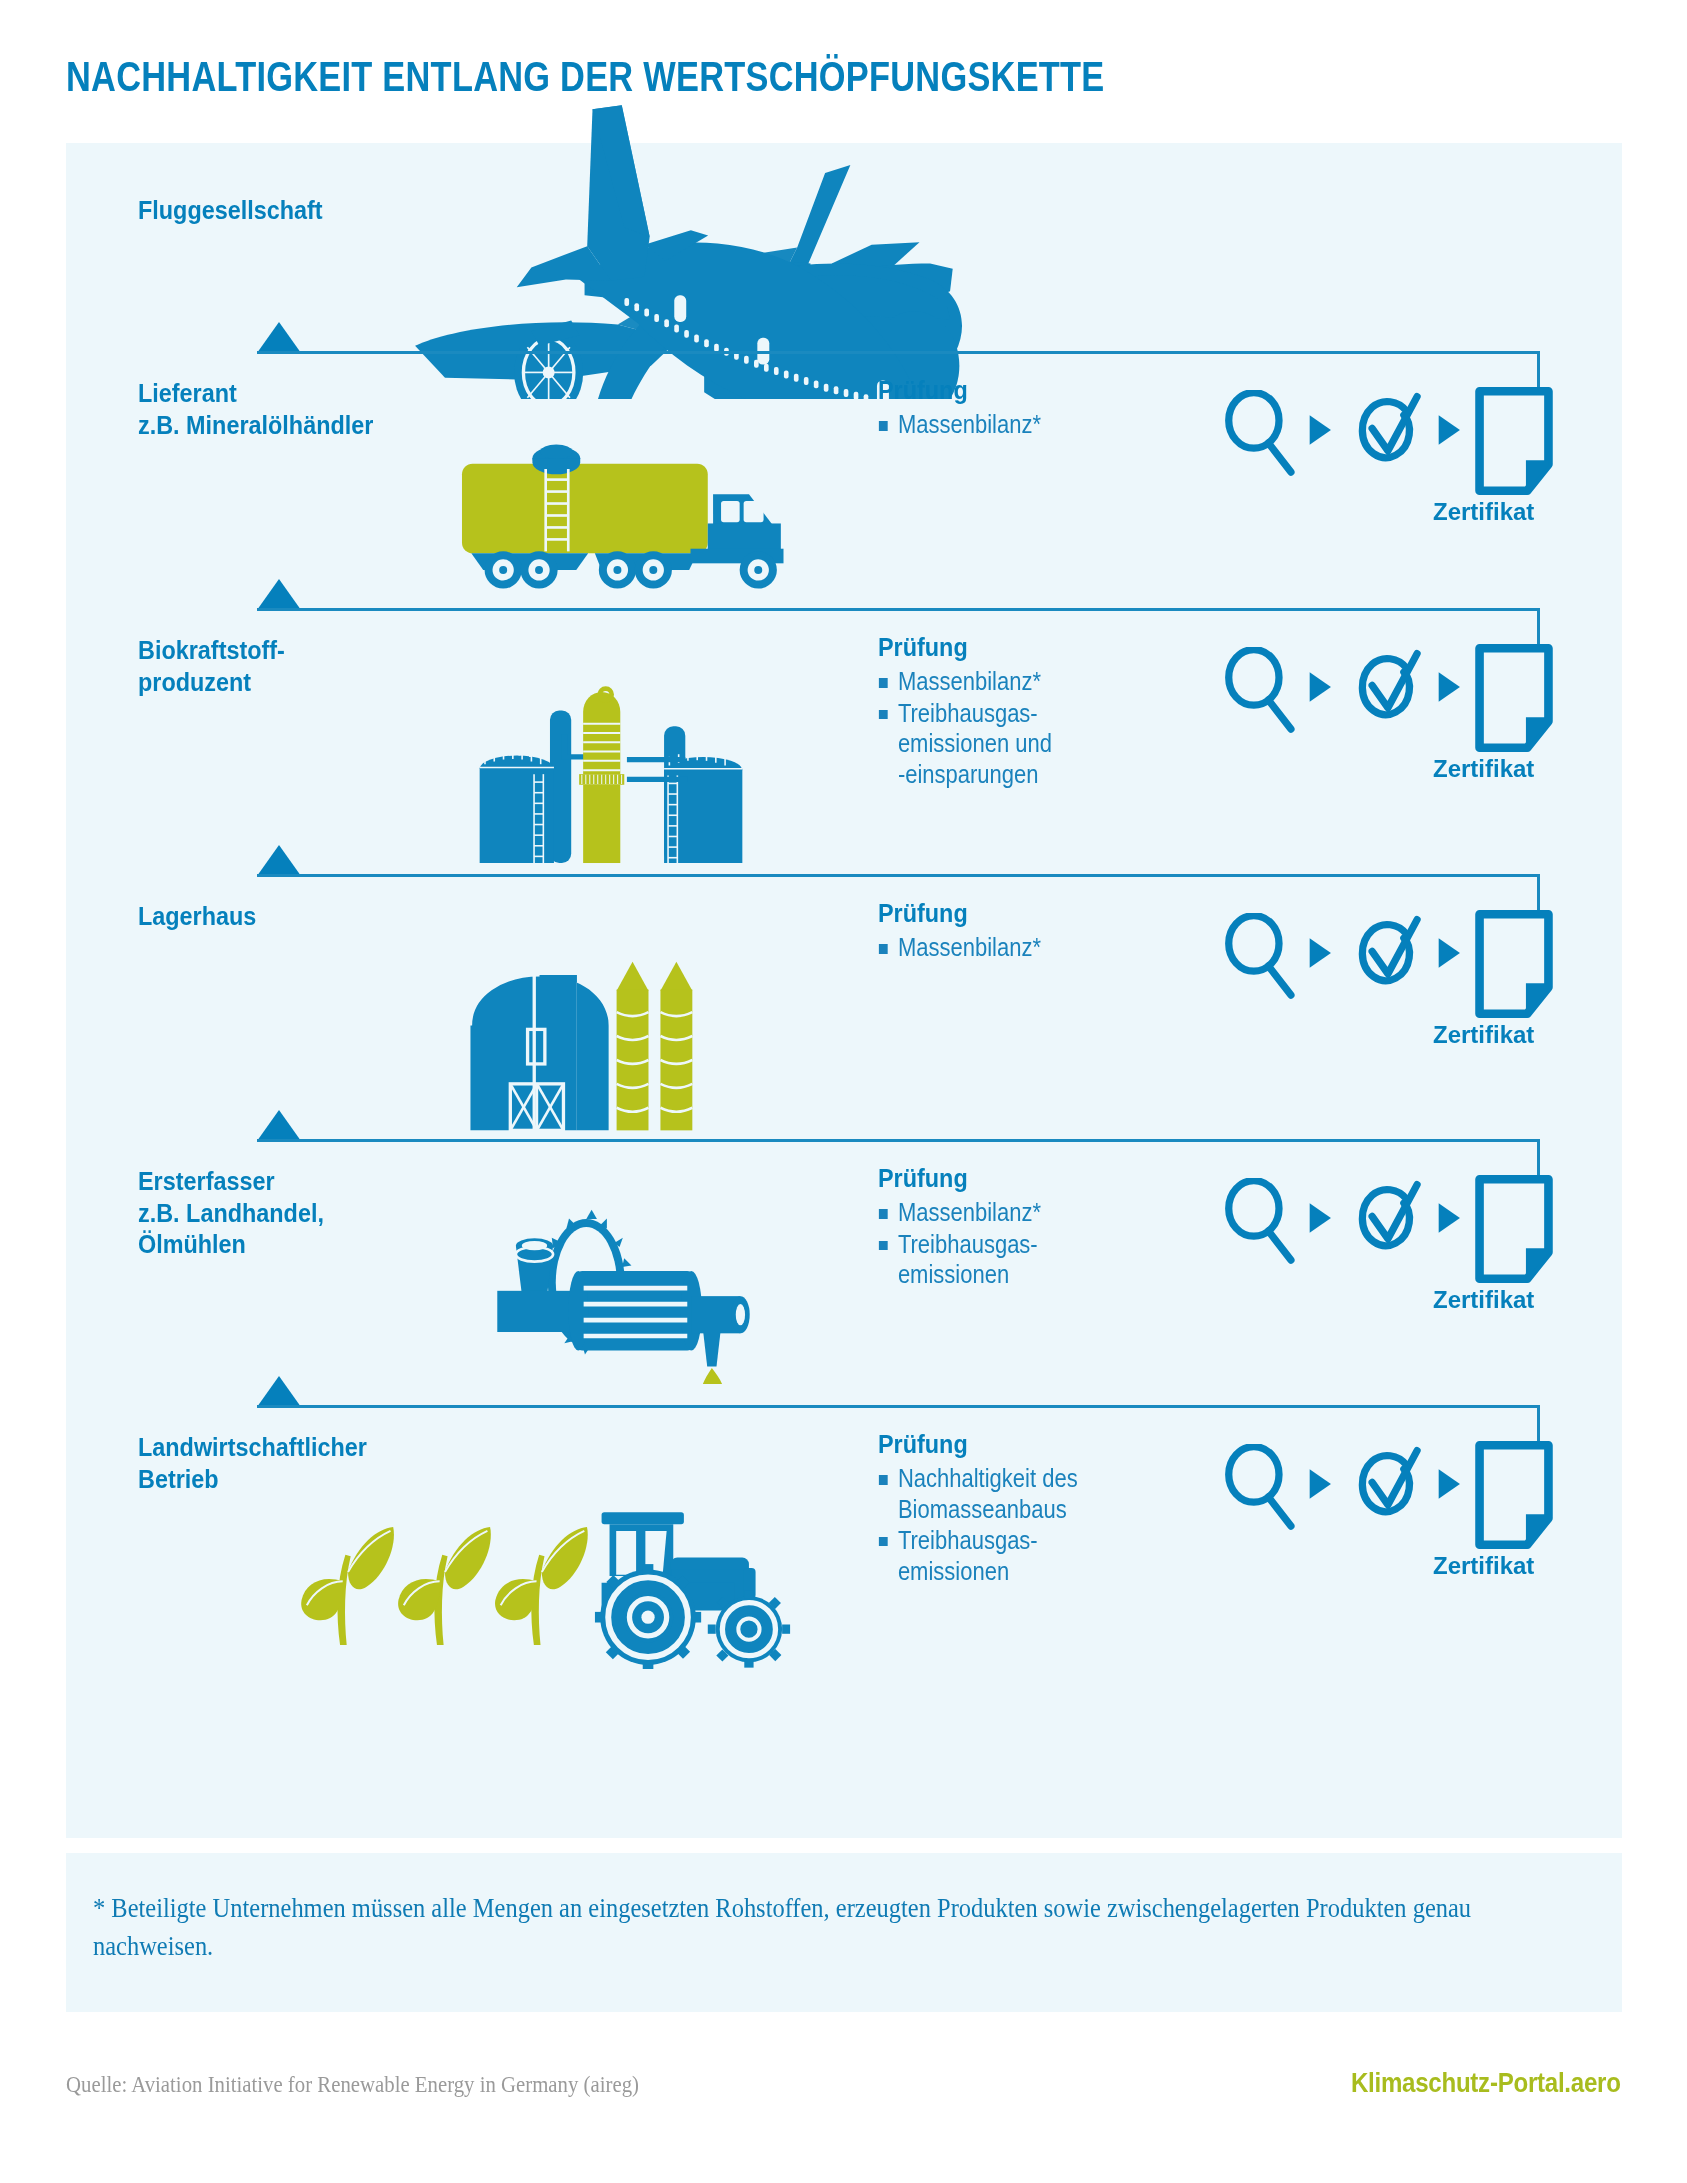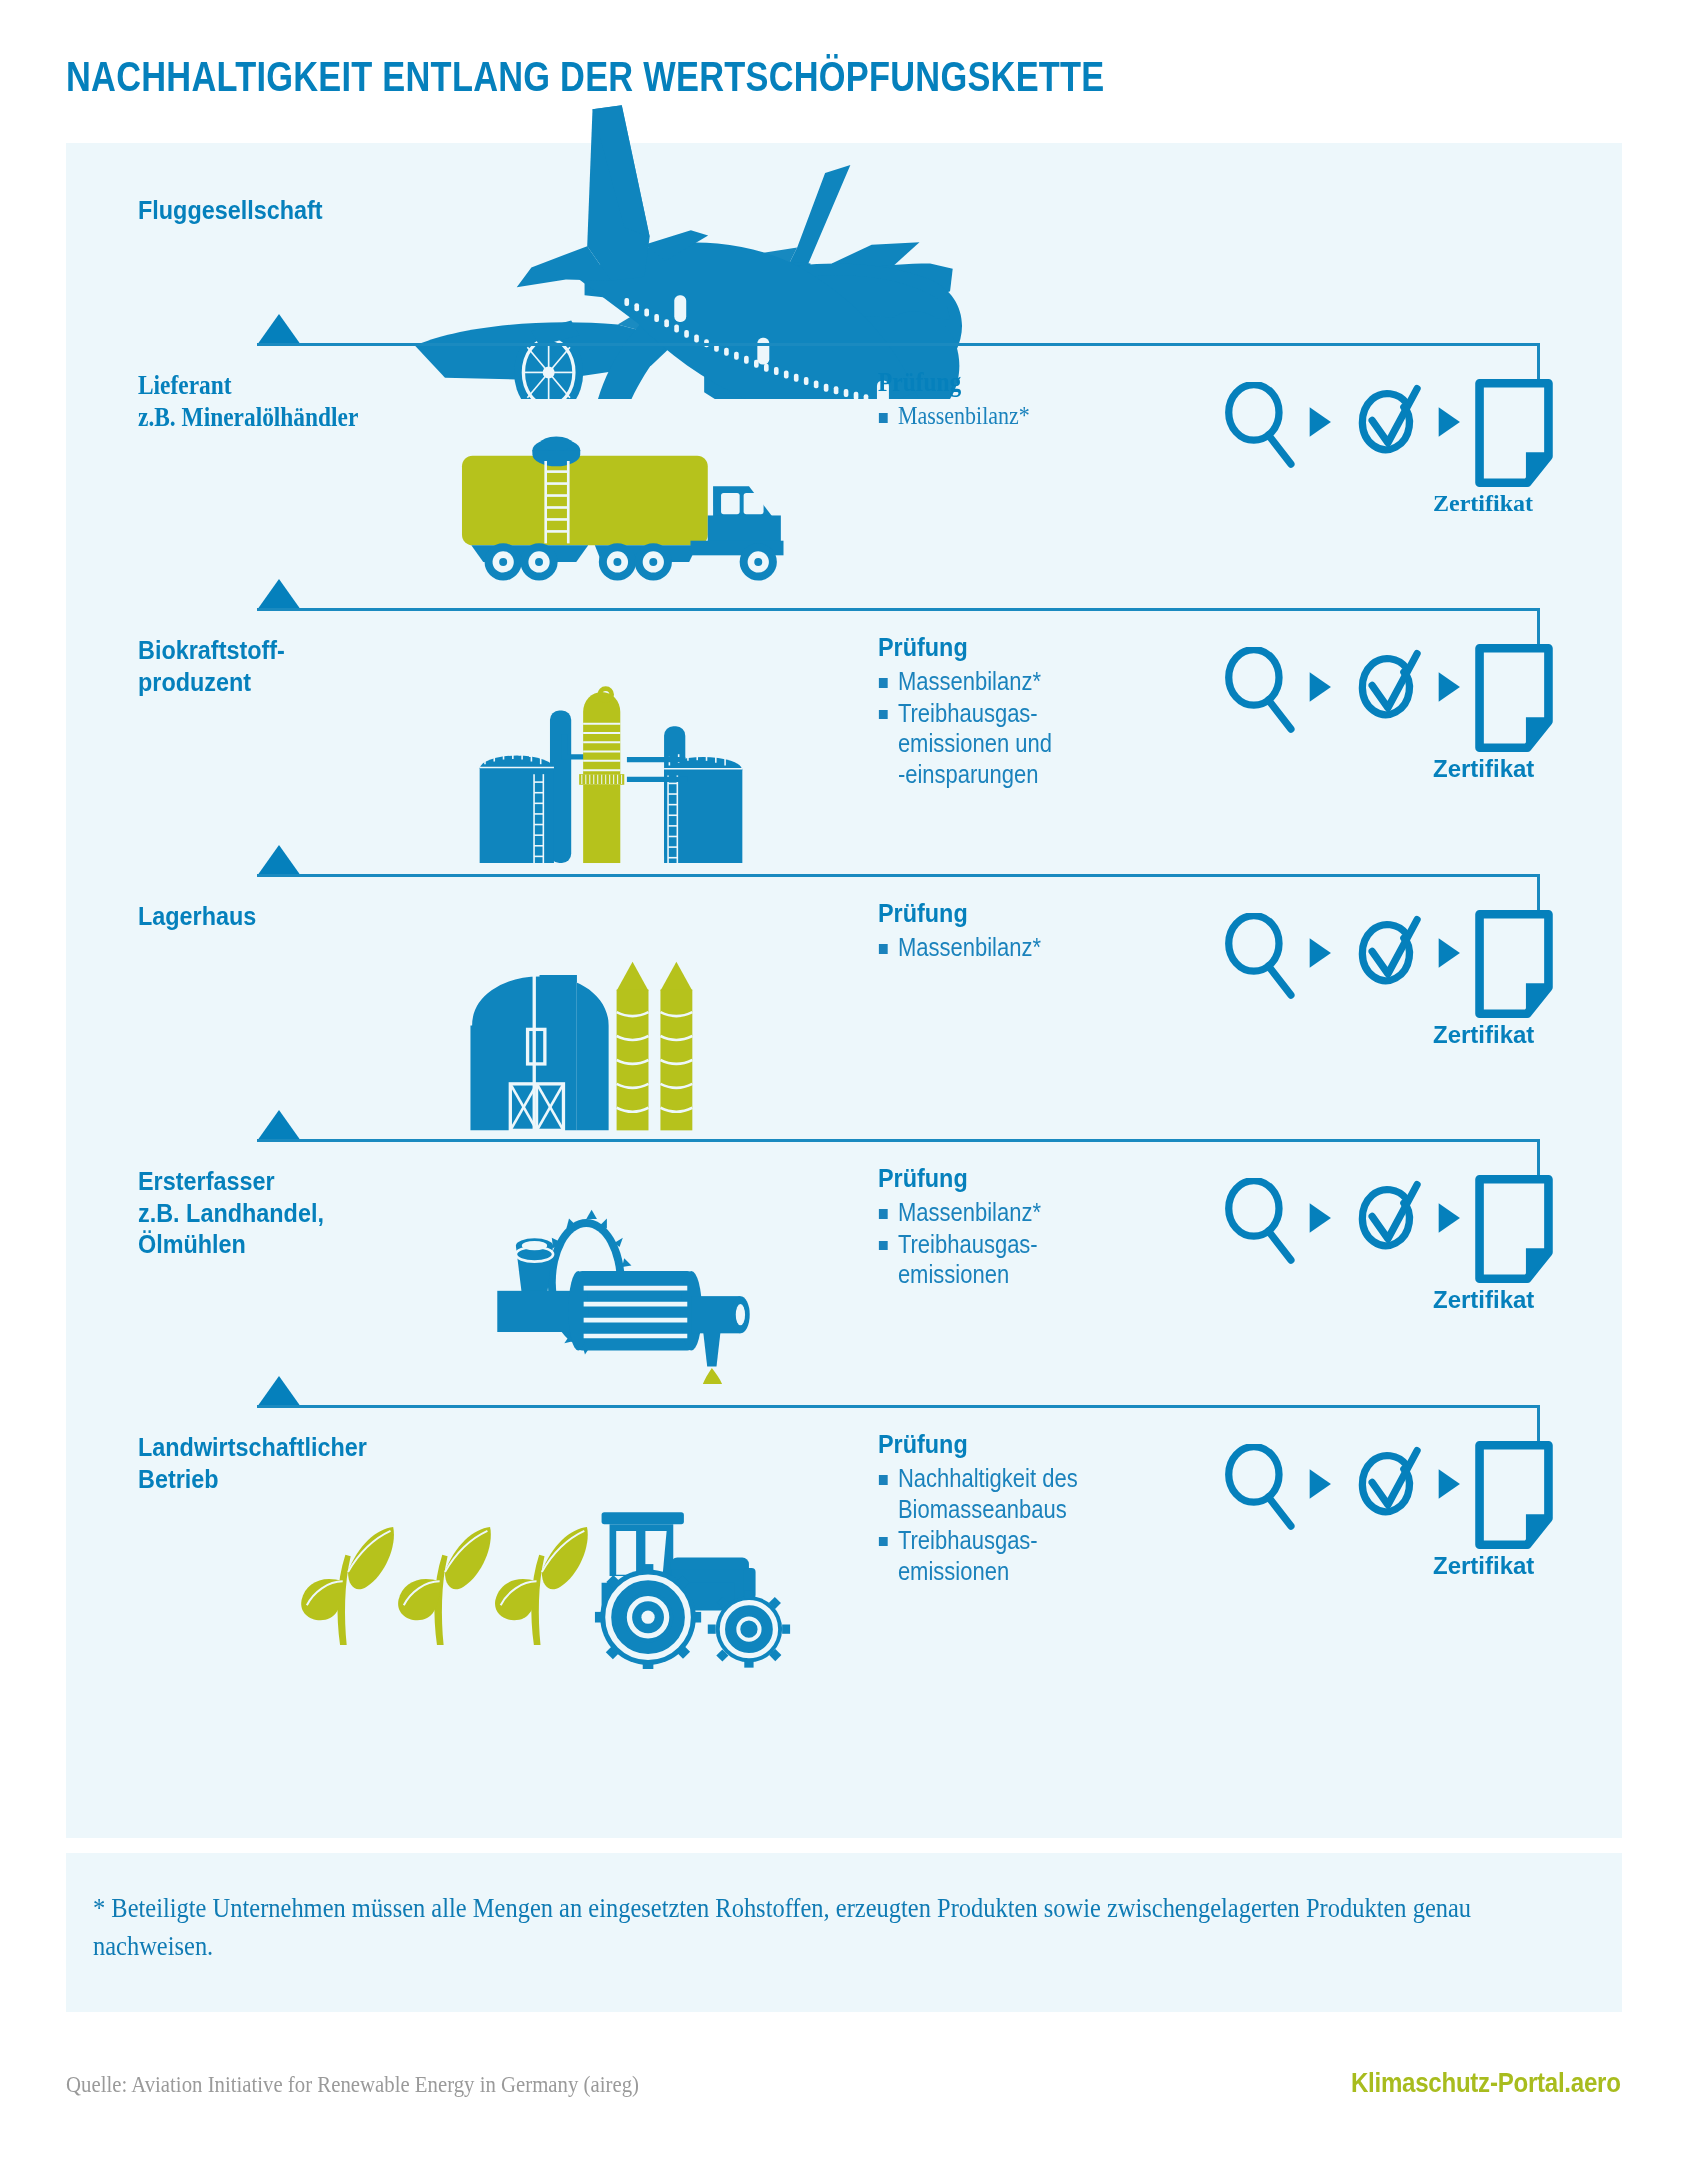--- a/index.html
+++ b/index.html
@@ -251,21 +251,21 @@
           </g>
           <rect x="515" y="324" width="18" height="40" rx="8"></rect>
           <rect x="640" y="388" width="18" height="40" rx="8"></rect>
           <rect x="820" y="452" width="18" height="40" rx="8"></rect>
           <path d="M862 498 L902 492 L906 524 L866 530 Z" opacity="0.55"></path>
         </g>
       </svg>
     </div>
   </div>
 
-  <div class="row" style="top:200px;height:272px;font-family:Liberation Serif, serif;">
+  <div class="row" style="top:208px;height:272px;">
     <div class="sep-tri"></div>
     <div class="sep-line"></div>
     <div class="sep-down"></div>
 
     <div class="stage-label" style="white-space: pre-line;">Lieferant
 z.B. Mineralölhändler</div>
 
     <div class="pruef">
       <div class="pruef-title">Prüfung</div>
       <ul>

